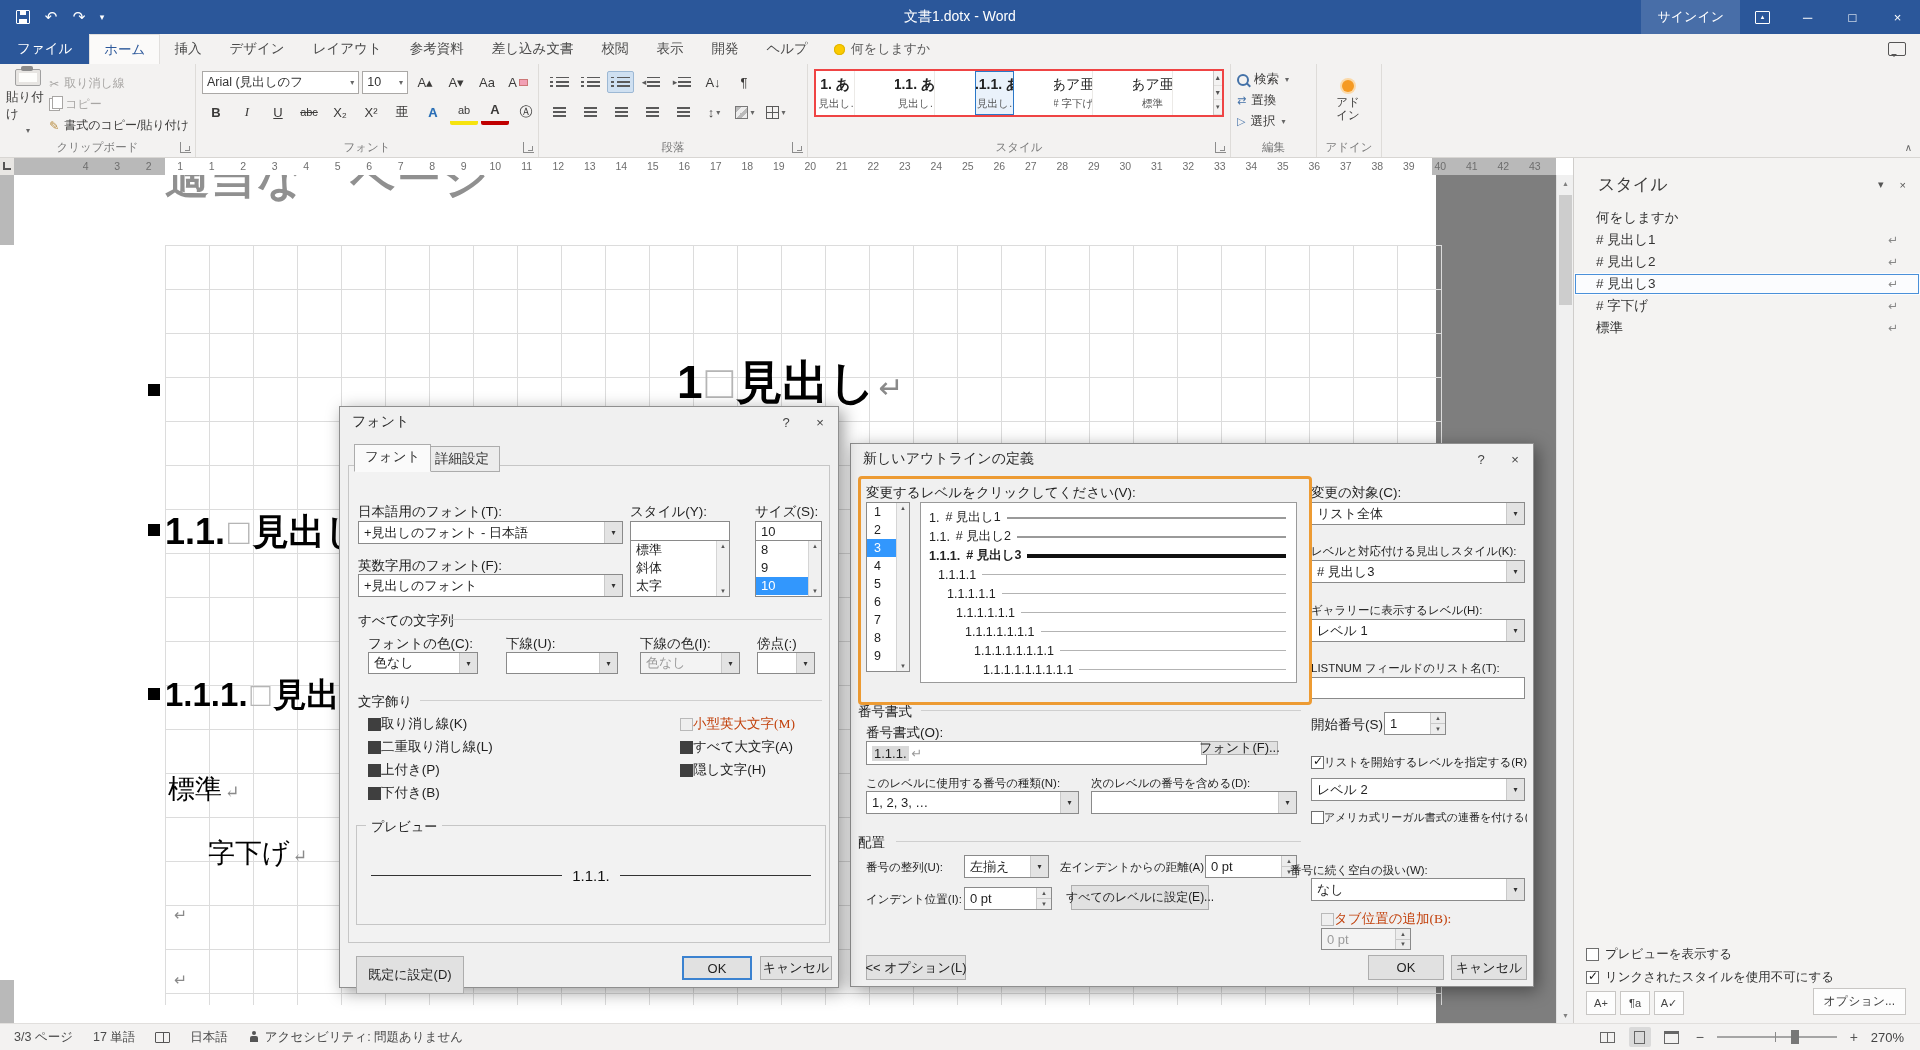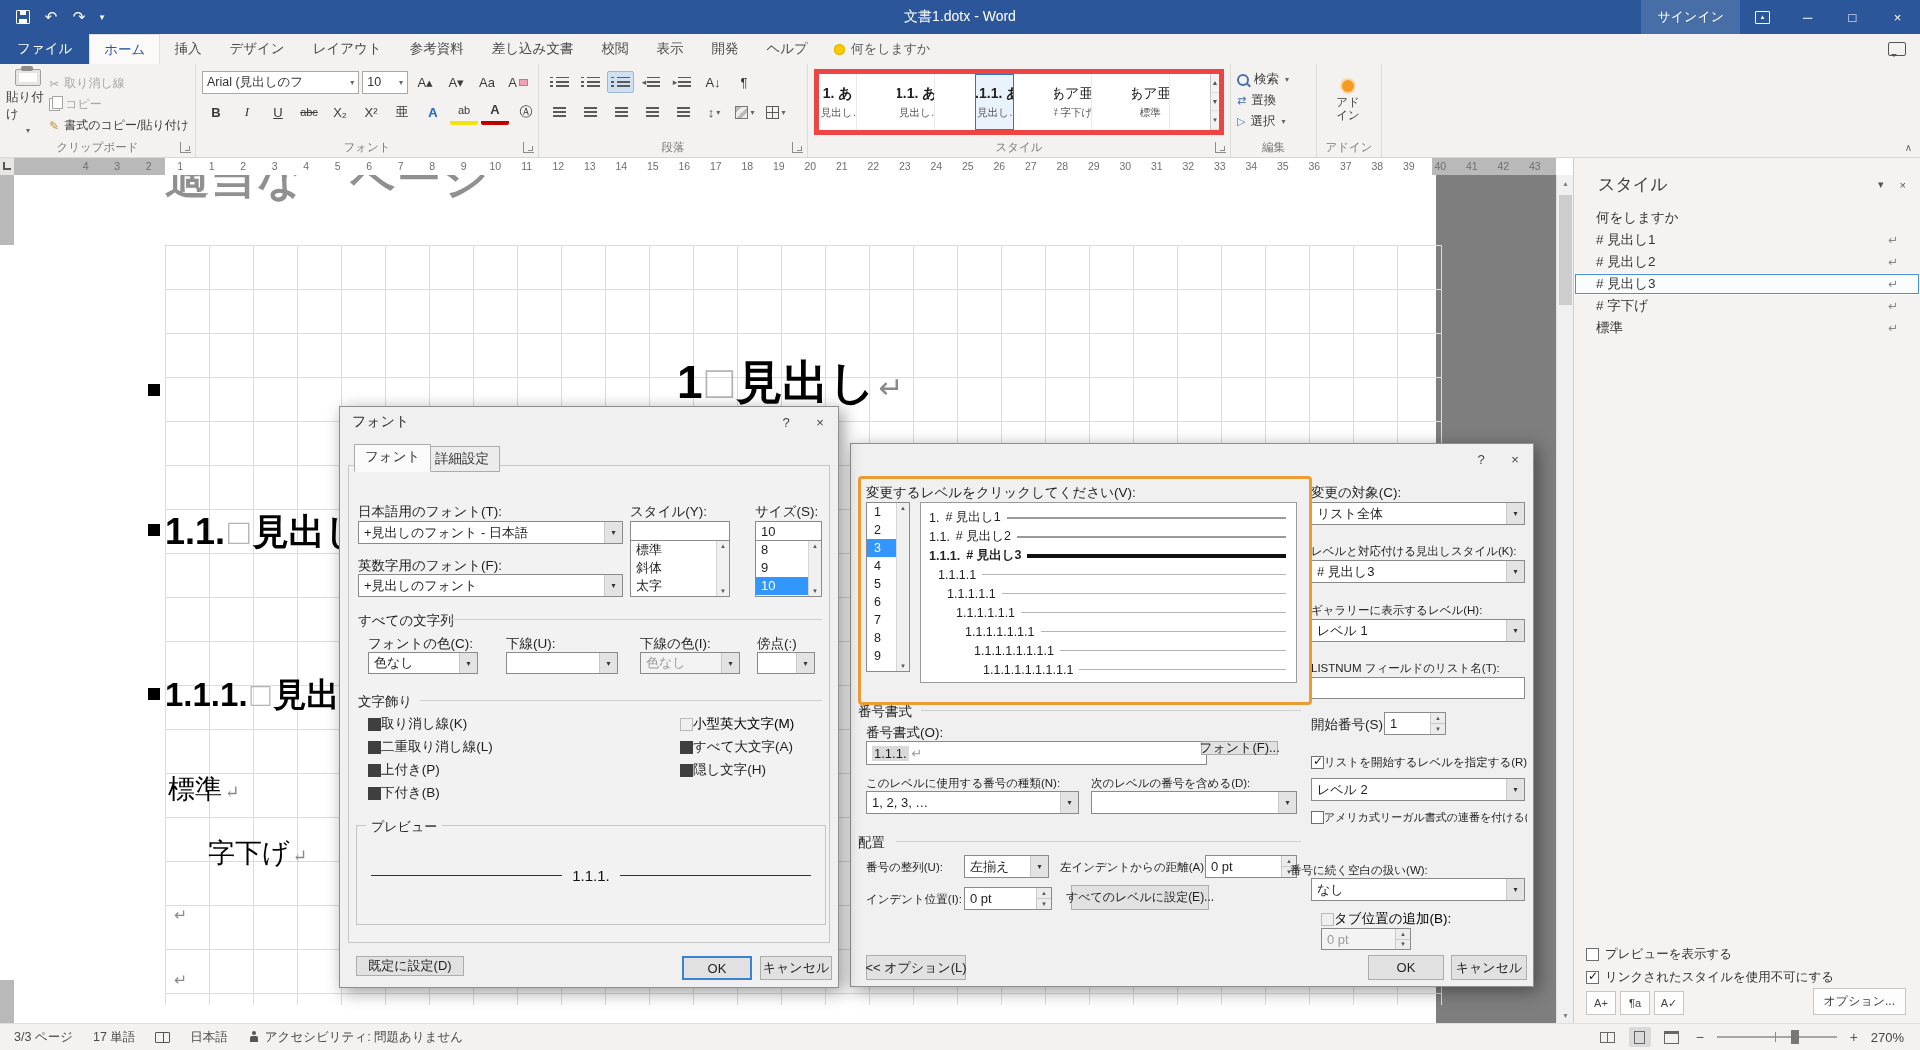--- a/index.html
+++ b/index.html
@@ -64,21 +64,21 @@
   .ic-copy::after{content:"";position:absolute;left:2px;top:-3px;width:9px;height:11px;border:1px solid #a8a6a4;background:#fff;}
   
   .g-font{width:343px;} .g-para{width:269px;} .g-styles{width:423px;} .g-edit{width:86px;} .g-add{width:65px;}
   
   .bars{width:13px;height:10px;background:repeating-linear-gradient(to bottom,#5a5a5a 0 1.5px,transparent 1.5px 4.2px);}
   .dots{width:3px;height:10px;background:repeating-linear-gradient(to bottom,#5a5a5a 0 1.5px,transparent 1.5px 4.2px);margin-right:2px;}
   .mini{font-size:9px;color:#5a5a5a;}
   .shade-ic{width:11px;height:11px;border:1px solid #777;background:linear-gradient(135deg,#bbb 25%,#eee 25%,#eee 50%,#bbb 50%,#bbb 75%,#eee 75%);}
   .grid-ic{width:11px;height:11px;border:1px solid #5a5a5a;background:linear-gradient(#5a5a5a,#5a5a5a) center/100% 1px no-repeat,linear-gradient(#5a5a5a,#5a5a5a) center/1px 100% no-repeat;}
   
-  .gal{display:flex;border:5px solid #ef4444;background:#fff;height:66px;box-sizing:border-box;gap:40px;}
+  .gal{display:flex;border:2px solid #ef4444;background:#fff;height:48px;box-sizing:border-box;gap:40px;}
   .gal-item{width:74px;border-right:1px solid #eceae7;display:flex;flex-direction:column;align-items:center;justify-content:center;gap:3px;box-sizing:border-box;overflow:hidden;}
   .gal-item .gp{font-size:14px;color:#222;white-space:nowrap;}
   .gal-item:nth-child(-n+3) .gp{font-weight:bold;}
   .gal-item .gn{font-size:10.5px;color:#555;white-space:nowrap;max-width:70px;overflow:hidden;}
   .gal-item.sel{outline:1px solid #2b78c8;outline-offset:-1px;background:#eaf2fb;}
   .gal-scroll{width:16px;display:flex;flex-direction:column;border-left:1px solid #c8c6c4;}
   .gal-scroll span{flex:1;display:flex;align-items:center;justify-content:center;font-size:7px;color:#555;background:#f3f2f1;border-bottom:1px solid #e1dfdd;}
   
   .ed-row{display:flex;align-items:center;gap:5px;font-size:12.5px;color:#3b3a39;height:21px;white-space:nowrap;}
   .mag{width:8px;height:8px;border:2px solid #4472a8;border-radius:50%;position:relative;}
@@ -158,21 +158,21 @@
   .zoomlbl{font-size:13px;color:#444;}
 
   
   .dlg{position:absolute;background:#f0f0f0;border:1px solid #8f8f8f;box-shadow:4px 4px 16px rgba(0,0,0,.4);box-sizing:border-box;}
   #font-dlg{left:339px;top:406px;width:500px;height:582px;z-index:30;}
   #outline-dlg{left:850px;top:443px;width:684px;height:544px;z-index:20;}
   .dtitle{position:absolute;left:0;top:0;right:0;height:30px;display:flex;align-items:center;padding:0 12px;font-size:14px;color:#2b2b2b;}
   .dctl{position:absolute;top:1px;width:34px;height:28px;display:flex;align-items:center;justify-content:center;font-size:13px;color:#444;}
   .d-help{right:35px;} .d-close{right:1px;}
   .dl{position:absolute;font-size:13.5px;color:#1f1f1f;white-space:nowrap;}
-  .dl.sm{font-size:11.5px;} .dl.dis{color:#000000;}
+  .dl.sm{font-size:11.5px;} .dl.dis{color:#c2410c;font-family:Liberation Serif, serif;}
   .inp,.dcombo,.dspin{position:absolute;background:#fff;border:1px solid #8a8a8a;font-size:13px;display:flex;align-items:center;padding:0 5px;box-sizing:border-box;color:#1f1f1f;white-space:nowrap;overflow:hidden;}
   .dcombo .ca{position:absolute;right:0;top:0;bottom:0;width:17px;background:#e3e3e3;border-left:1px solid #c9c9c9;display:flex;align-items:center;justify-content:center;font-size:8px;color:#333;}
   .dcombo.dis,.dspin.dis{background:#f3f3f3;color:#9b9b9b;}
   .dspin .sarrs{position:absolute;right:0;top:0;bottom:0;width:14px;display:flex;flex-direction:column;border-left:1px solid #c9c9c9;}
   .dspin .sarrs span{flex:1;display:flex;align-items:center;justify-content:center;font-size:6px;background:#ececec;color:#555;}
   .dspin .sarrs span+span{border-top:1px solid #c9c9c9;}
   .listbox{position:absolute;background:#fff;border:1px solid #8a8a8a;box-sizing:border-box;overflow:hidden;}
   .li{height:18px;line-height:18px;padding:0 5px;font-size:13px;}
   .li.sel{background:#3297fd;color:#fff;}
   .lb-scroll{position:absolute;right:0;top:0;bottom:0;width:13px;background:#f0f0f0;border-left:1px solid #d5d5d5;display:flex;flex-direction:column;justify-content:space-between;align-items:center;font-size:6px;color:#555;padding:2px 0;box-sizing:border-box;}
@@ -708,26 +708,27 @@
 
     <div class="groupbox" style="left:16px;top:418px;width:468px;height:98px">
       <div class="pv-inner">
         <span class="pv-line"></span>
         <span class="pv-text">1.1.1.</span>
         <span class="pv-line"></span>
       </div>
     </div>
     <span class="gb-label" style="left:26px;top:411px">プレビュー</span>
 
-    <div class="dbtn" style="left:16px;top:549px;width:108px;height:20px">既定に設定(D)</div>
+    <div class="dbtn" style="left:16px;top:549px;width:108px;height:38px">既定に設定(D)</div>
     <div class="dbtn primary" style="left:342px;top:549px;width:70px;height:24px">OK</div>
     <div class="dbtn" style="left:420px;top:549px;width:72px;height:24px">キャンセル</div>
   </div>
 
   <div class="dlg" id="outline-dlg">
+    <div class="dtitle">新しいアウトラインの定義</div>
     <span class="dctl d-help">?</span>
     <span class="dctl d-close">×</span>
     <div class="orange-box"></div>
 
     <span class="dl" style="left:15px;top:40px">変更するレベルをクリックしてください(V):</span>
     <div class="listbox" style="left:15px;top:58px;width:44px;height:170px">
       <div class="lvl">1</div>
       <div class="lvl">2</div>
       <div class="lvl sel">3</div>
       <div class="lvl">4</div>

